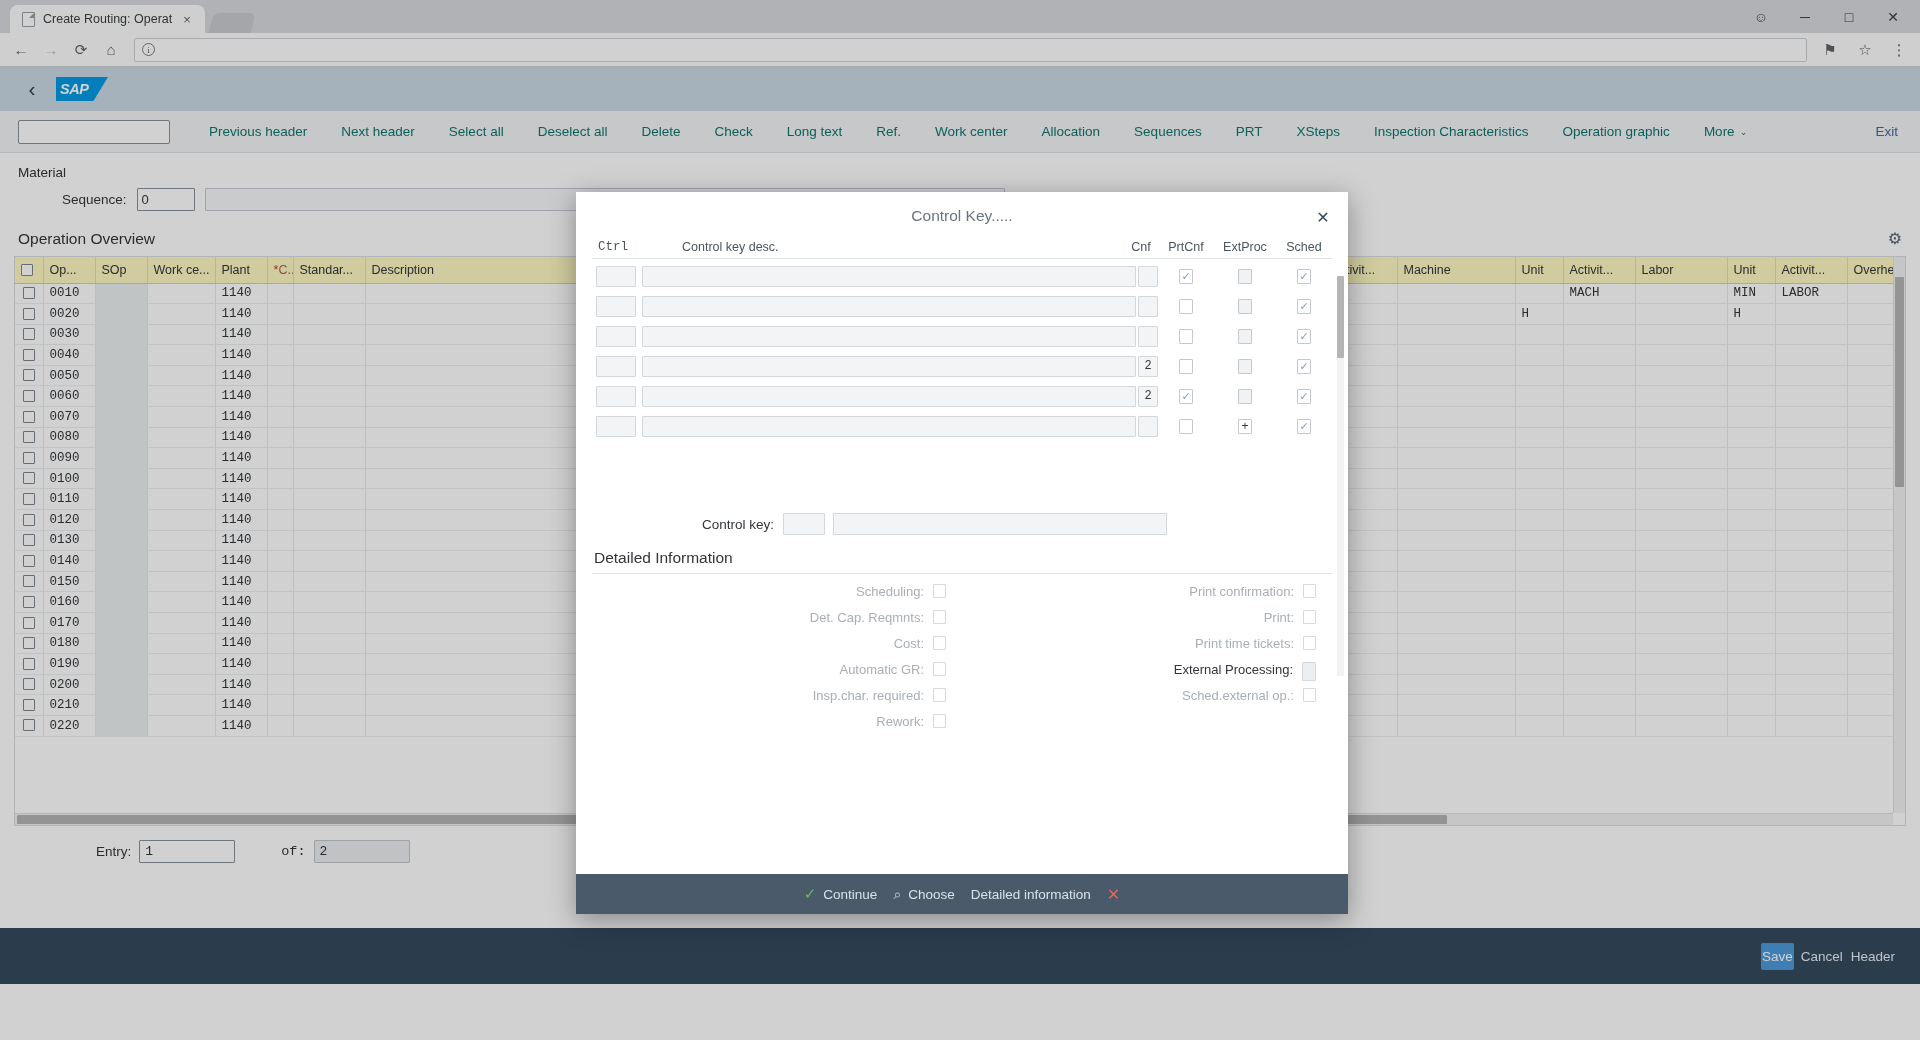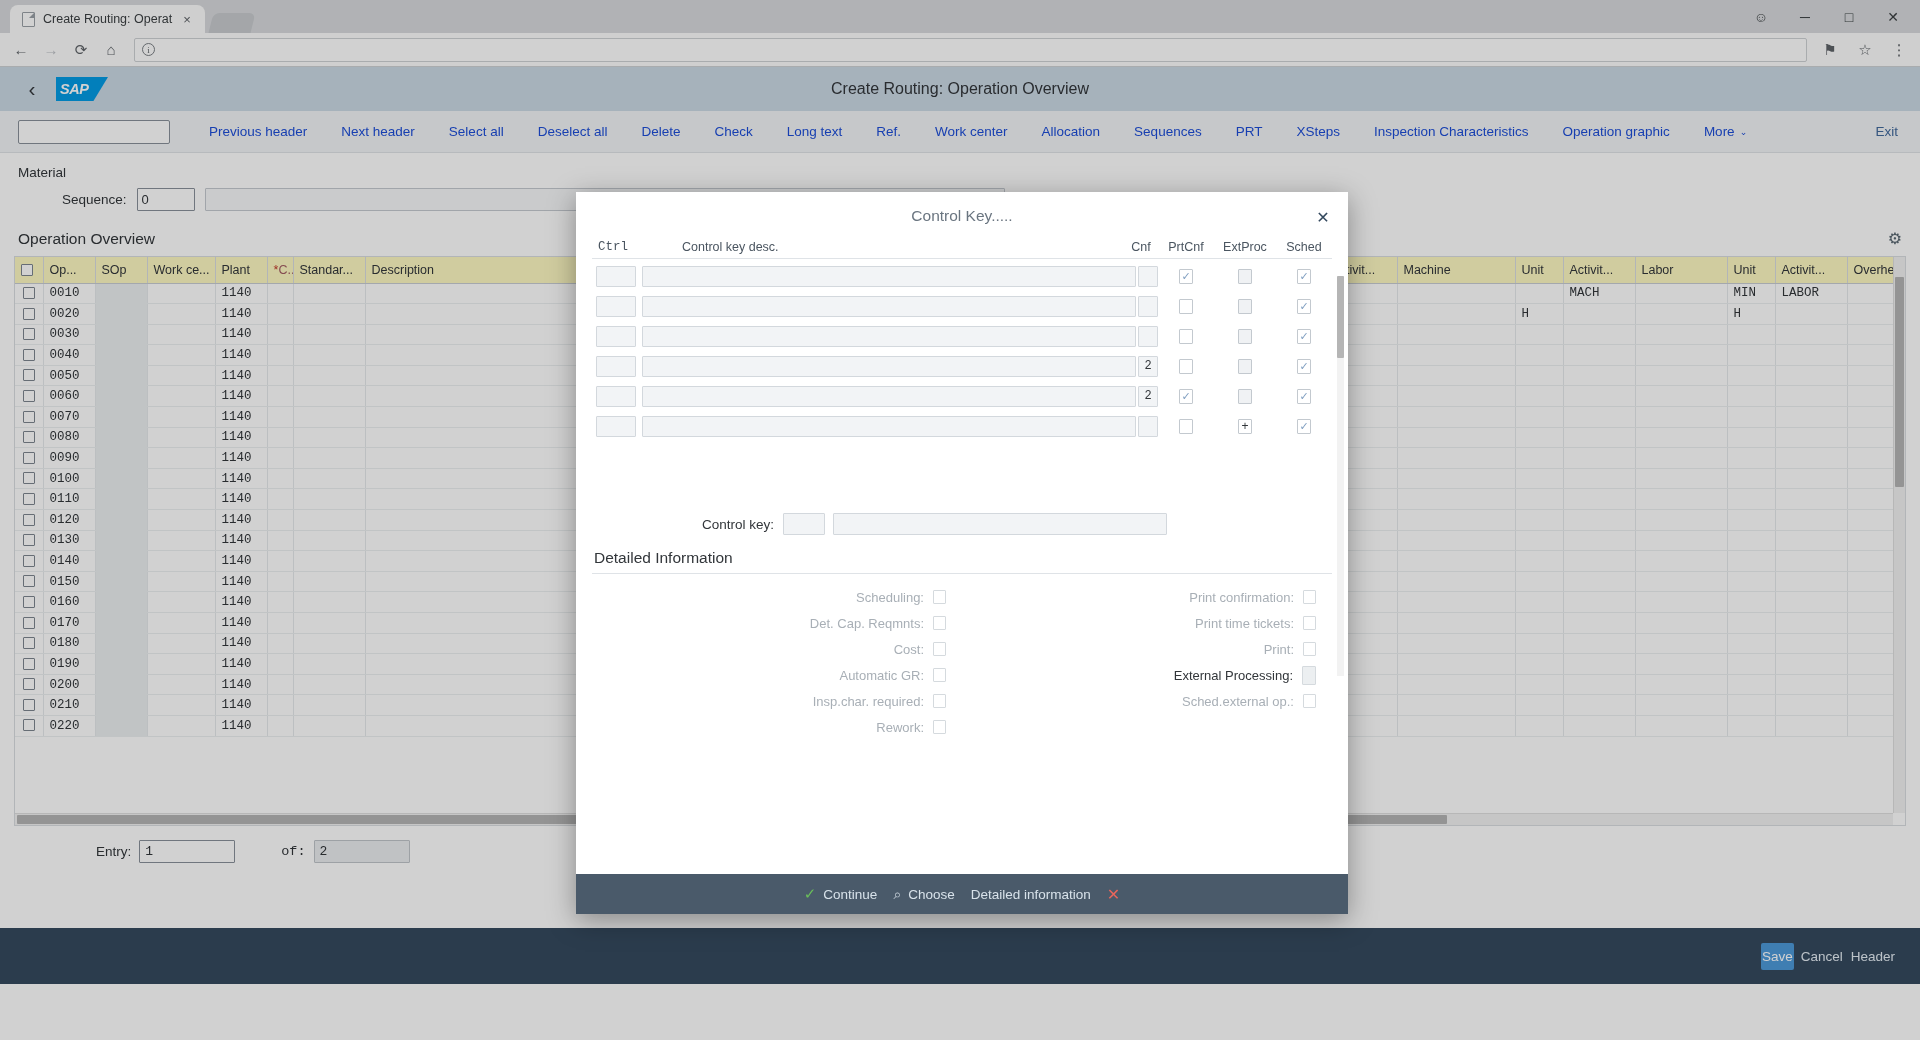--- a/index.html
+++ b/index.html
@@ -104,21 +104,21 @@
     height: 42px; background: #f2f4f7; border-bottom: 1px solid #e0e3e7;
     display: flex; align-items: center; padding: 0 18px; position: relative;
   }
   .tb-input {
     width: 152px; height: 24px; border: 1px solid #89919a; background: #fff;
     border-radius: 2px; font-size: 13px; padding: 0 5px; color: #32363a;
     font-family: "Liberation Sans", sans-serif;
   }
   .tb-items { display: flex; align-items: center; margin-left: 22px; }
   .tb-item {
-    font-size: 13.5px; color: #1d4ed8; padding: 0 17px; cursor: pointer;
+    font-size: 13.5px; color: #0f766e; padding: 0 17px; cursor: pointer;
     white-space: nowrap;
   }
   .tb-more { display: flex; align-items: center; gap: 5px; }
   .chev { font-size: 9px; }
   .tb-exit { position: absolute; right: 22px; font-size: 13.5px; color: #41699c; cursor: pointer; }
 
   
   .page-body { background: #fff; height: calc(1040px - 33px - 34px - 44px - 42px - 56px); position: relative; }
 
   .mat-row { padding: 12px 18px 0 18px; display:flex; align-items:center; }
@@ -290,21 +290,21 @@
   }
   .ckey-label { font-size: 13.5px; color: #32363a; width: 180px; text-align: right; margin-right: 9px; }
   .ckey-small { width: 42px; height: 22px; background: #f2f4f6; border: 1px solid #d3d8dd; border-radius:1px; }
   .ckey-wide { width: 334px; height: 22px; background: #f2f4f6; border: 1px solid #d3d8dd; margin-left: 8px; border-radius:1px; }
 
   .di-title { font-size: 15.5px; color: #32363a; padding: 14px 0 6px 2px; }
   .di-sep { border-bottom: 1px solid #dfe3e7; margin-bottom: 10px; }
   .di-grid { display: flex; }
   .di-col { flex: 1 1 50%; }
   .di-row {
-    display: flex; align-items: center; justify-content: flex-end;
+    display: flex; align-items: flex-start; justify-content: flex-end;
     height: 26px; margin-bottom: 0px; padding-right: 16px;
   }
   .di-label { font-size: 13px; color: #a8afb6; margin-right: 9px; }
   .di-label.active { color: #32363a; }
   .di-box {
     width: 13px; height: 14px; border: 1px solid #d5dade; background: #fff;
     border-radius: 1px; cursor: pointer;
   }
   .di-box.grey { background: #eceff1; border-color: #d5dade; width:14px; height:19px; }
 
@@ -351,21 +351,20 @@
     <span class="nav-icon">☆</span>
   </div>
   <span class="nav-icon">⋮</span>
 </div>
 
 <div class="sap-shellbar">
   <span class="shell-back">‹</span>
   <div class="sap-logo">
     <span>SAP</span>
   </div>
-  <div class="shell-title">Create Routing: Operation Overview</div>
 </div>
 
 <div class="sap-toolbar">
   <input class="tb-input" value="" style="">
   <div class="tb-items">
     <span class="tb-item">Previous header</span>
     <span class="tb-item">Next header</span>
     <span class="tb-item">Select all</span>
     <span class="tb-item">Deselect all</span>
     <span class="tb-item">Delete</span>
@@ -1111,25 +1110,25 @@
             <span class="di-label">Rework:</span>
             <span class="di-box"></span>
           </div>
         </div>
       <div class="di-col" id="di-right">
           <div class="di-row">
             <span class="di-label">Print confirmation:</span>
             <span class="di-box"></span>
           </div>
           <div class="di-row">
+            <span class="di-label">Print:</span>
+            <span class="di-box"></span>
+          </div>
+          <div class="di-row">
             <span class="di-label">Print time tickets:</span>
-            <span class="di-box"></span>
-          </div>
-          <div class="di-row">
-            <span class="di-label">Print:</span>
             <span class="di-box"></span>
           </div>
           <div class="di-row">
             <span class="di-label active">External Processing:</span>
             <span class="di-box grey"></span>
           </div>
           <div class="di-row">
             <span class="di-label">Sched.external op.:</span>
             <span class="di-box"></span>
           </div>

